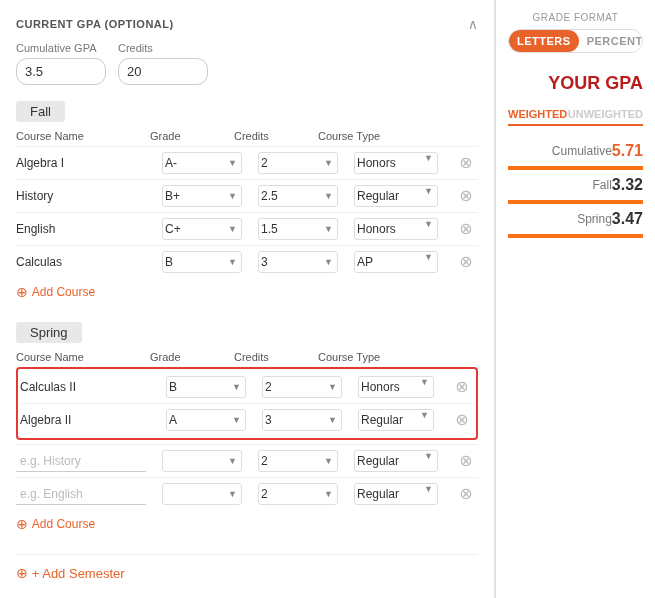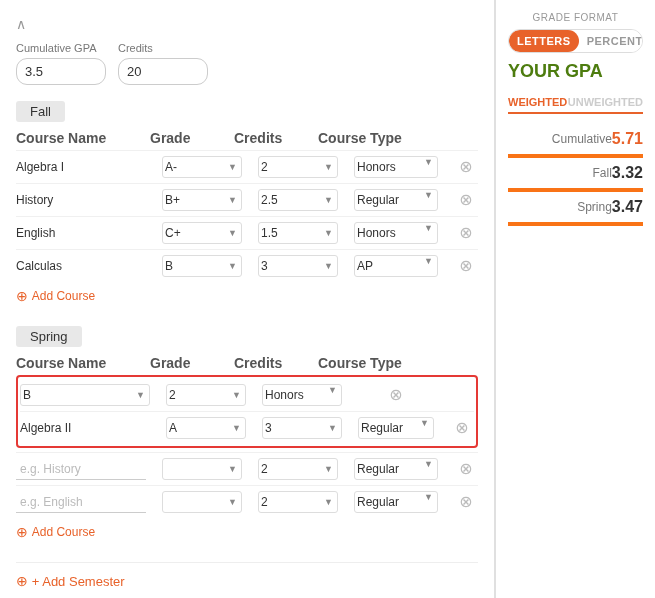--- a/index.html
+++ b/index.html
@@ -74,22 +74,22 @@
     .course-table {
       width: 100%;
     }
     .course-header-row {
       display: grid;
       grid-template-columns: 130px 80px 80px 1fr 24px;
       gap: 4px;
       padding: 0 0 4px 0;
     }
     .course-header-row span {
-      font-size: 14px;
-      font-weight: bold;
+      font-size: 11px;
+      font-weight: normal;
       color: #555;
     }
     .course-row {
       display: grid;
       grid-template-columns: 130px 80px 80px 1fr 24px;
       gap: 16px;
       align-items: center;
       padding: 5px 0;
       border-top: 1px solid #f0f0f0;
     }
@@ -224,21 +224,21 @@
       color: #999;
       text-align: center;
       letter-spacing: 0.5px;
       margin-bottom: 6px;
     }
     .grade-format-buttons {
       display: flex;
       border: 1px solid #ddd;
       border-radius: 20px;
       overflow: hidden;
-      margin-bottom: 8px;
+      margin-bottom: 20px;
     }
     .grade-format-btn {
       flex: 1;
       padding: 5px 8px;
       font-size: 11px;
       font-weight: bold;
       border: none;
       cursor: pointer;
       letter-spacing: 0.5px;
     }
@@ -248,22 +248,22 @@
       border-radius: 20px;
     }
     .grade-format-btn.inactive {
       background: #fff;
       color: #999;
     }
 
     .your-gpa-title {
       font-size: 18px;
       font-weight: bold;
-      color: #4d7c0f;
-      text-align: left;
+      color: #b91c1c;
+      text-align: right;
       margin-bottom: 14px;
     }
 
     .gpa-tabs {
       display: flex;
       justify-content: space-between;
       margin-bottom: 10px;
       border-bottom: 2px solid #e8622a;
       padding-bottom: 4px;
     }
@@ -292,20 +292,21 @@
       color: #e8622a;
     }
     .gpa-row-value.dark { color: #333; }
   </style>
 </head>
 <body>
 
 <div class="main-panel">
 
   <div class="section-header">
+    <span class="section-title">CURRENT GPA (OPTIONAL)</span>
     <span class="collapse-icon">∧</span>
   </div>
   <div class="gpa-inputs">
     <div class="gpa-input-group">
       <label>Cumulative GPA</label>
       <input type="text" value="3.5" style="">
     </div>
     <div class="gpa-input-group">
       <label>Credits</label>
       <input type="text" value="20" style="">
@@ -412,20 +413,21 @@
         <span>Course Name</span>
         <span>Grade</span>
         <span>Credits</span>
         <span>Course Type</span>
         <span></span>
       </div>
 
       <div class="highlighted-block">
 
         <div class="course-row">
+          <span class="course-name-text">Calculas II</span>
           <div class="select-wrapper">
             <select><option>B</option></select>
             <span class="select-arrow">▼</span>
           </div>
           <div class="select-wrapper">
             <select><option>2</option></select>
             <span class="select-arrow">▼</span>
           </div>
           <div class="course-type-wrapper">
             <div class="course-type-select">

